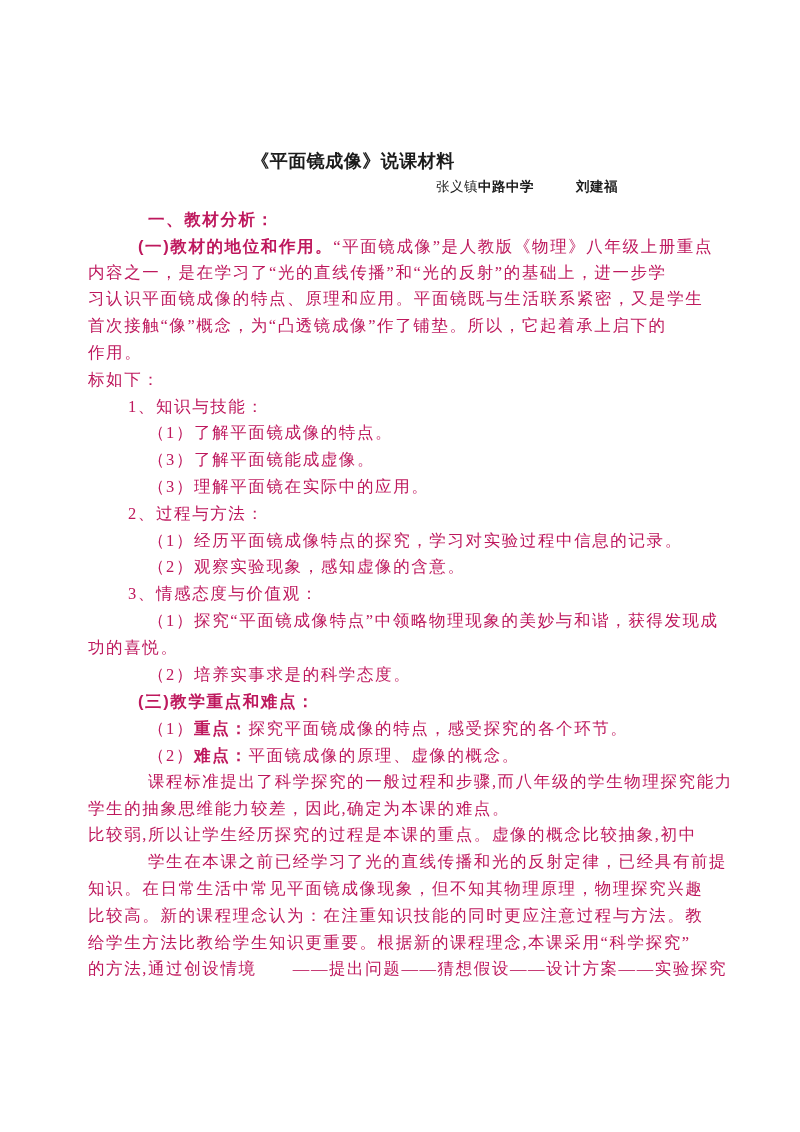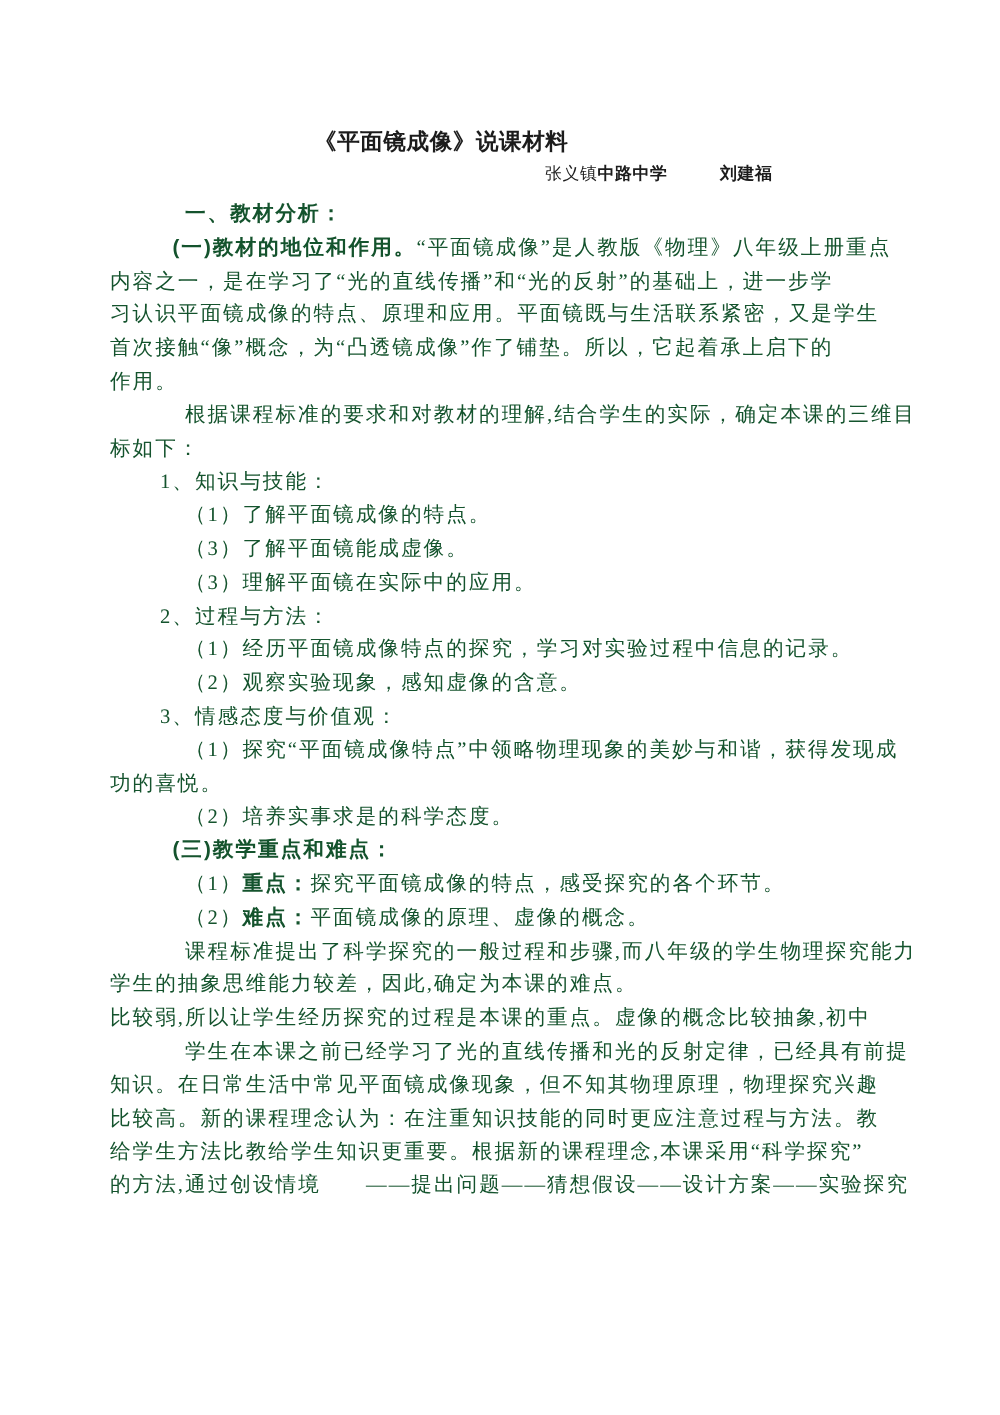--- a/index.html
+++ b/index.html
@@ -18,33 +18,34 @@
     top:98px;
     width:624px;
     z-index:1;
   }
   .line{
     white-space:pre;
     height:26.8px;
     line-height:26.8px;
     font-size:16.5px;
     letter-spacing:1.6px;
-    color:#14532d;
+    color:#be185d;
   }
   .bold{
     font-family:"Liberation Sans","DejaVu Sans",sans-serif;
     font-weight:700;
   }
   
   .title{
     height:30px;line-height:30px;
     text-align:center;
     padding-right:94px;
     font-size:18px;
     letter-spacing:0.5px;
+    margin-top:48px;
   }
   .title .bold{letter-spacing:0.5px;}
   .sub{
     height:22px;line-height:22px;
     text-align:right;
     padding-right:94px;
     font-size:13.5px;
     letter-spacing:0.5px;
     margin-bottom:8px;
   }
@@ -75,21 +76,20 @@
 <div class="page">
   <div class="doc-body">
       <div class="title"><span class="bold">《平面镜成像》说课材料</span></div>
       <div class="sub"><span>张义镇</span><span class="bold">中路中学</span><span>　　　</span><span class="bold">刘建福</span></div>
       <div class="line s1"><span class="bold">一、教材分析：</span></div>
       <div class="line p50"><span class="bold">(一)教材的地位和作用。</span><span>“平面镜成像”是人教版《物理》八年级上册重点</span></div>
       <div class="line p0"><span>内容之一，是在学习了“光的直线传播”和“光的反射”的基础上，进一步学</span></div>
       <div class="line p0"><span>习认识平面镜成像的特点、原理和应用。平面镜既与生活联系紧密，又是学生</span></div>
       <div class="line p0"><span>首次接触“像”概念，为“凸透镜成像”作了铺垫。所以，它起着承上启下的</span></div>
       <div class="line p0"><span>作用。</span></div>
-      <div class="line p60"><span>根据课程标准的要求和对教材的理解,结合学生的实际，确定本课的三维目</span></div>
       <div class="line p0"><span>标如下：</span></div>
       <div class="line p40"><span>1、知识与技能：</span></div>
       <div class="line p60"><span>（1）了解平面镜成像的特点。</span></div>
       <div class="line p60"><span>（3）了解平面镜能成虚像。</span></div>
       <div class="line p60"><span>（3）理解平面镜在实际中的应用。</span></div>
       <div class="line p40"><span>2、过程与方法：</span></div>
       <div class="line p60"><span>（1）经历平面镜成像特点的探究，学习对实验过程中信息的记录。</span></div>
       <div class="line p60"><span>（2）观察实验现象，感知虚像的含意。</span></div>
       <div class="line p40"><span>3、情感态度与价值观：</span></div>
       <div class="line p60"><span>（1）探究“平面镜成像特点”中领略物理现象的美妙与和谐，获得发现成</span></div>

